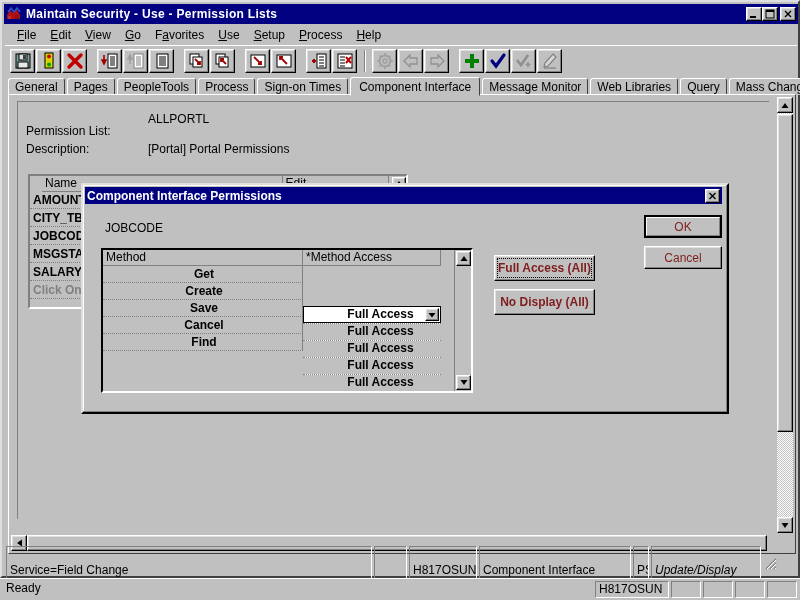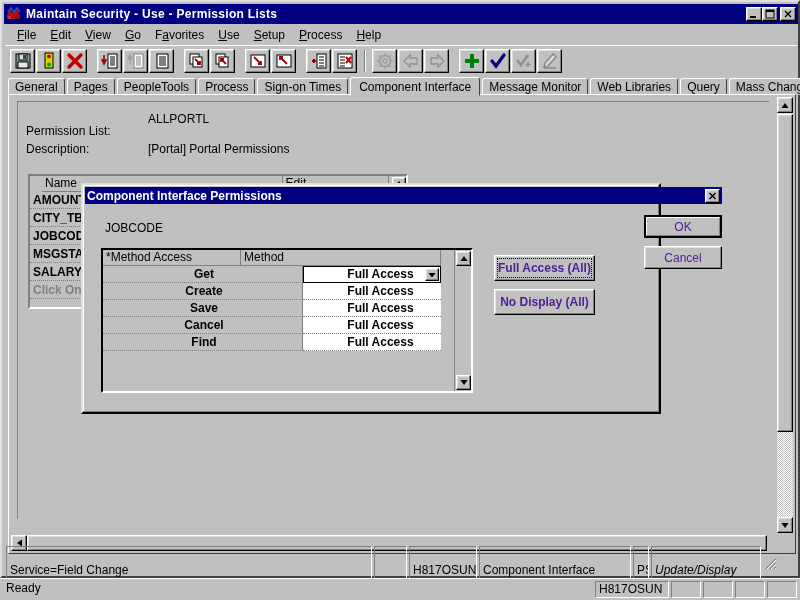--- a/index.html
+++ b/index.html
@@ -195,21 +195,21 @@
     display:flex; align-items:center; padding:2px 3px;
   }
   .rb-cell {
     height:17px; line-height:15px; font-size:12px; padding:0 3px;
     border:1px solid; border-color:#808080 #ffffff #ffffff #808080;
     white-space:nowrap; color:#000; font-family:"Liberation Sans", sans-serif;
   }
 
   
   .dialog {
-    position:absolute; left:79px; top:181px; width:580px; height:231px;
+    position:absolute; left:79px; top:181px; width:648px; height:231px;
     background:#c0c0c0;
     border:2px solid; border-color:#dfdfdf #000000 #000000 #dfdfdf;
     box-shadow: inset -1px -1px 0 #808080, inset 1px 1px 0 #ffffff;
     z-index:50;
   }
   .dlg-title {
     position:absolute; left:2px; top:2px; width:637px; height:17px;
     background:#000080; display:flex; align-items:center; padding:0 2px;
   }
   .dlg-title-text {
@@ -244,21 +244,21 @@
   .mt-hdr .h.a { width:138px; border-right:1px solid #808080; }
   .mt-row { display:flex; height:17px;text-align:center; }
   .mt-row .m {
     width:200px; font-size:12px; font-weight:bold; line-height:16px; padding-left:3px;
     background:#c0c0c0; border-right:1px solid #808080; border-bottom:1px dotted #808080;
     font-family:"Liberation Sans", sans-serif; white-space:nowrap;
   }
   .mt-row .a {
     width:138px; font-size:12px; font-weight:bold; line-height:16px; padding-left:17px;
     background:#ffffff; border-bottom:1px dotted #808080; position:relative;
-    font-family:"Liberation Sans", sans-serif; white-space:nowrap;
+    font-family:"Liberation Sans", sans-serif; white-space:nowrap;margin-top:40px;
   }
   .mt-row.sel .a { border:1px solid #000; height:17px; line-height:15px; }
   .combo-arrow {
     position:absolute; right:1px; top:1px; width:14px; height:13px; background:#c0c0c0;
     border:1px solid; border-color:#ffffff #000000 #000000 #ffffff;
     box-shadow: inset -1px -1px 0 #808080, inset 1px 1px 0 #dfdfdf;
     display:flex; align-items:center; justify-content:center;
   }
   .mt-scroll {
     position:absolute; right:0; top:0; width:17px; bottom:0; background:#c0c0c0;
@@ -270,21 +270,21 @@
     box-shadow: inset -1px -1px 0 #808080, inset 1px 1px 0 #dfdfdf;
     display:flex; align-items:center; justify-content:center;
   }
   .mt-scroll .arrow.bot { position:absolute; bottom:0; left:0; }
 
   
   .dbtn {
     position:absolute; background:#c0c0c0; font-size:12px; text-align:right;
     border:1px solid; border-color:#ffffff #000000 #000000 #ffffff;
     box-shadow: inset -1px -1px 0 #808080, inset 1px 1px 0 #dfdfdf;
-    font-family:"Liberation Sans", sans-serif; color:#4c1d95;
+    font-family:"Liberation Sans", sans-serif; color:#7f1d1d;
     display:flex; align-items:center; justify-content:center;
   }
   .dbtn.bold { font-weight:bold; }
   .dbtn .focusring {
     position:absolute; left:2px; top:2px; right:2px; bottom:2px;
     border:1px dotted #000;
   }
   .dbtn.default {
     border:2px solid #000;
     box-shadow:none;
@@ -581,22 +581,22 @@
             <path d="M3.5 3 L9.5 9 M9.5 3 L3.5 9" stroke="#000" stroke-width="1.4"></path>
           </svg>
         </span>
       </div>
 
       <span class="dlg-sub">JOBCODE</span>
 
       <div class="mtable">
         <div class="mt-inner">
           <div class="mt-hdr">
+            <span class="h m">Method</span>
             <span class="h a">*Method Access</span>
-            <span class="h m">Method</span>
           </div>
 
           <div class="mt-row sel">
             <span class="m">Get</span>
             <span class="a">
               <span>Full Access</span>
               <span class="combo-arrow">
                 <svg width="8" height="6" viewBox="0 0 8 6">
                     <path d="M0.5 1 L7.5 1 L4 5.5 Z" fill="#000"></path>
                   </svg>

